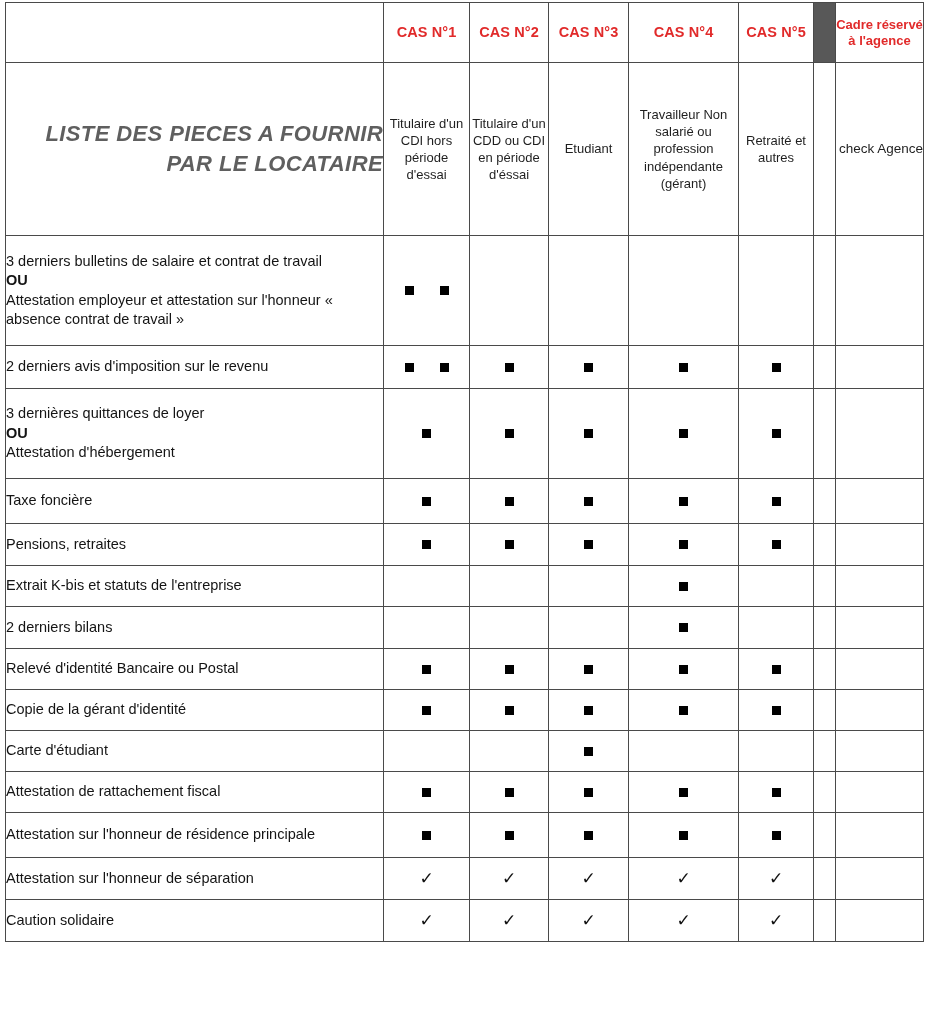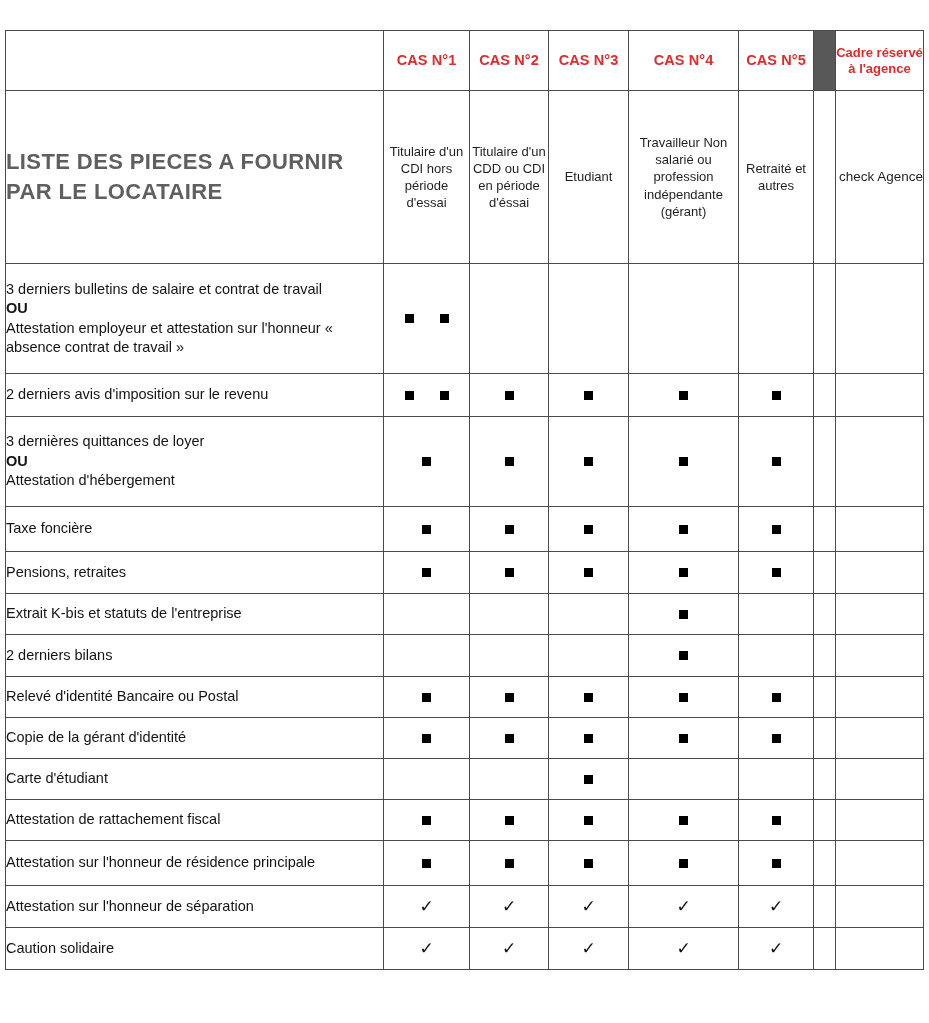--- a/index.html
+++ b/index.html
@@ -11,21 +11,20 @@
     -webkit-font-smoothing:antialiased;
   }
   #root{position:relative;width:929px;height:1023px;overflow:hidden;}
 
   table.doc{
     position:absolute;
     left:5px; top:2px;
     width:918px;
     border-collapse:collapse;
     table-layout:fixed;
-    margin-top:28px;
   }
   table.doc td{
     border:1px solid #4a4a4a;
     padding:0;
     vertical-align:middle;
     background:#ffffff;
   }
 
   
   td.corner-blank{
@@ -47,22 +46,23 @@
     text-align:center;
     color:#e12a2a;
     font-weight:bold;
     font-size:13px;
     line-height:1.2;
     padding:4px 3px;
   }
 
   
   td.title-cell{
-    text-align:left;
+    text-align:right;
     padding:10px 14px;
+    font-style:italic;
   }
   .title-text{
     color:#5f5f5f;
     font-weight:bold;
     font-size:22px;
     line-height:1.38;
     font-variant:small-caps;
     letter-spacing:.4px;
   }
 

